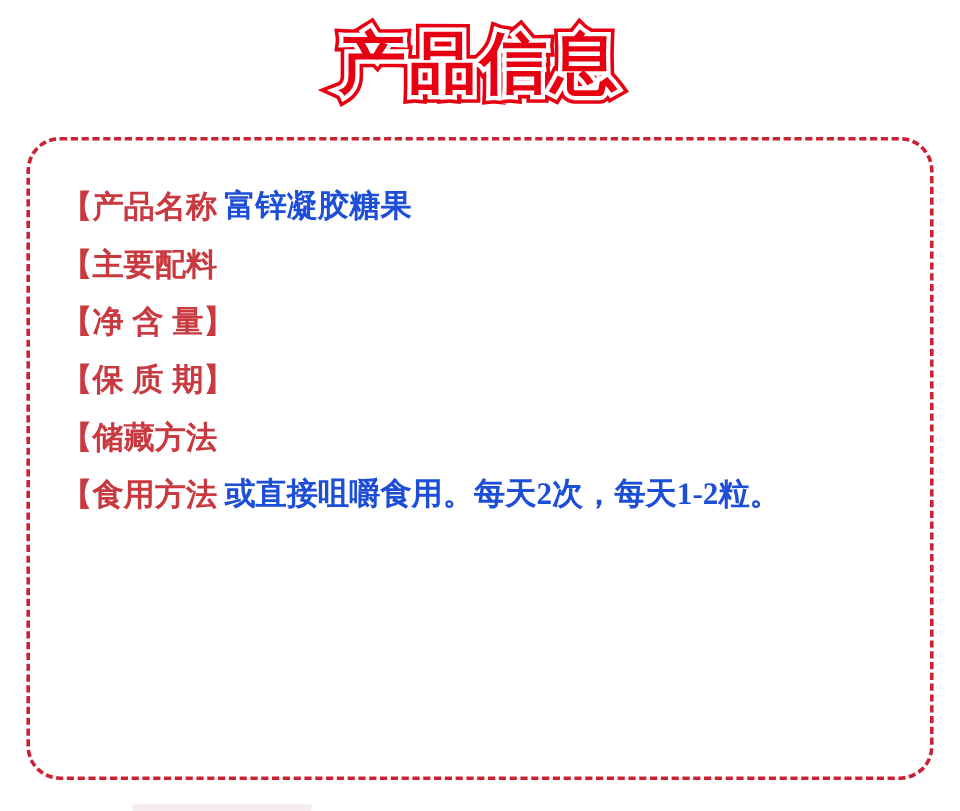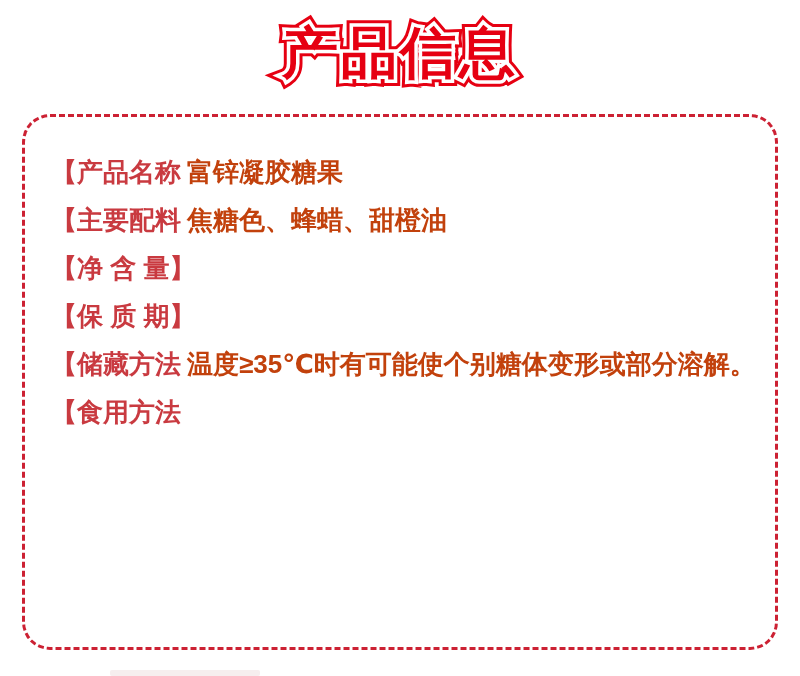--- a/index.html
+++ b/index.html
@@ -86,22 +86,23 @@
   }
   .row-value {
     flex: 1 1 auto;
     min-width: 0;
     padding-left: 6px;
   }
   .vline {
     font-size: 26px;
     font-weight: bold;
     line-height: 48px;
-    color: #c2410c;
+    color: #1d4ed8;
     white-space: nowrap;
+    font-family: Liberation Serif, serif;
   }
   .bullet {
     display: inline-block;
     width: 14px;
     height: 14px;
     border-radius: 50%;
     background: #e8531d;
     margin-right: 11px;
     vertical-align: 2px;
   }
@@ -135,42 +136,41 @@
     <div class="row">
       <div class="row-label">【产品名称】</div>
       <div class="row-value">
         <div class="vline">富锌凝胶糖果</div>
       </div>
     </div>
 
     <div class="row">
       <div class="row-label">【主要配料】</div>
       <div class="row-value">
-        <div class="vline">焦糖色、蜂蜡、甜橙油</div>
       </div>
     </div>
 
     <div class="row">
       <div class="row-label">【净 含 量】</div>
     </div>
 
     <div class="row">
       <div class="row-label">【保 质 期】</div>
     </div>
 
     <div class="row">
       <div class="row-label">【储藏方法】</div>
       <div class="row-value">
-        <div class="vline">温度≥35℃时有可能使个别糖体变形或部分溶解。</div>
       </div>
     </div>
 
     <div class="row">
       <div class="row-label">【食用方法】</div>
       <div class="row-value">
+        <div class="vline">或直接咀嚼食用。每天2次，每天1-2粒。</div>
       </div>
     </div>
 
   </div>
 
   <div class="bottom-remnant"></div>
 
 </div>
 
 </body></html>

